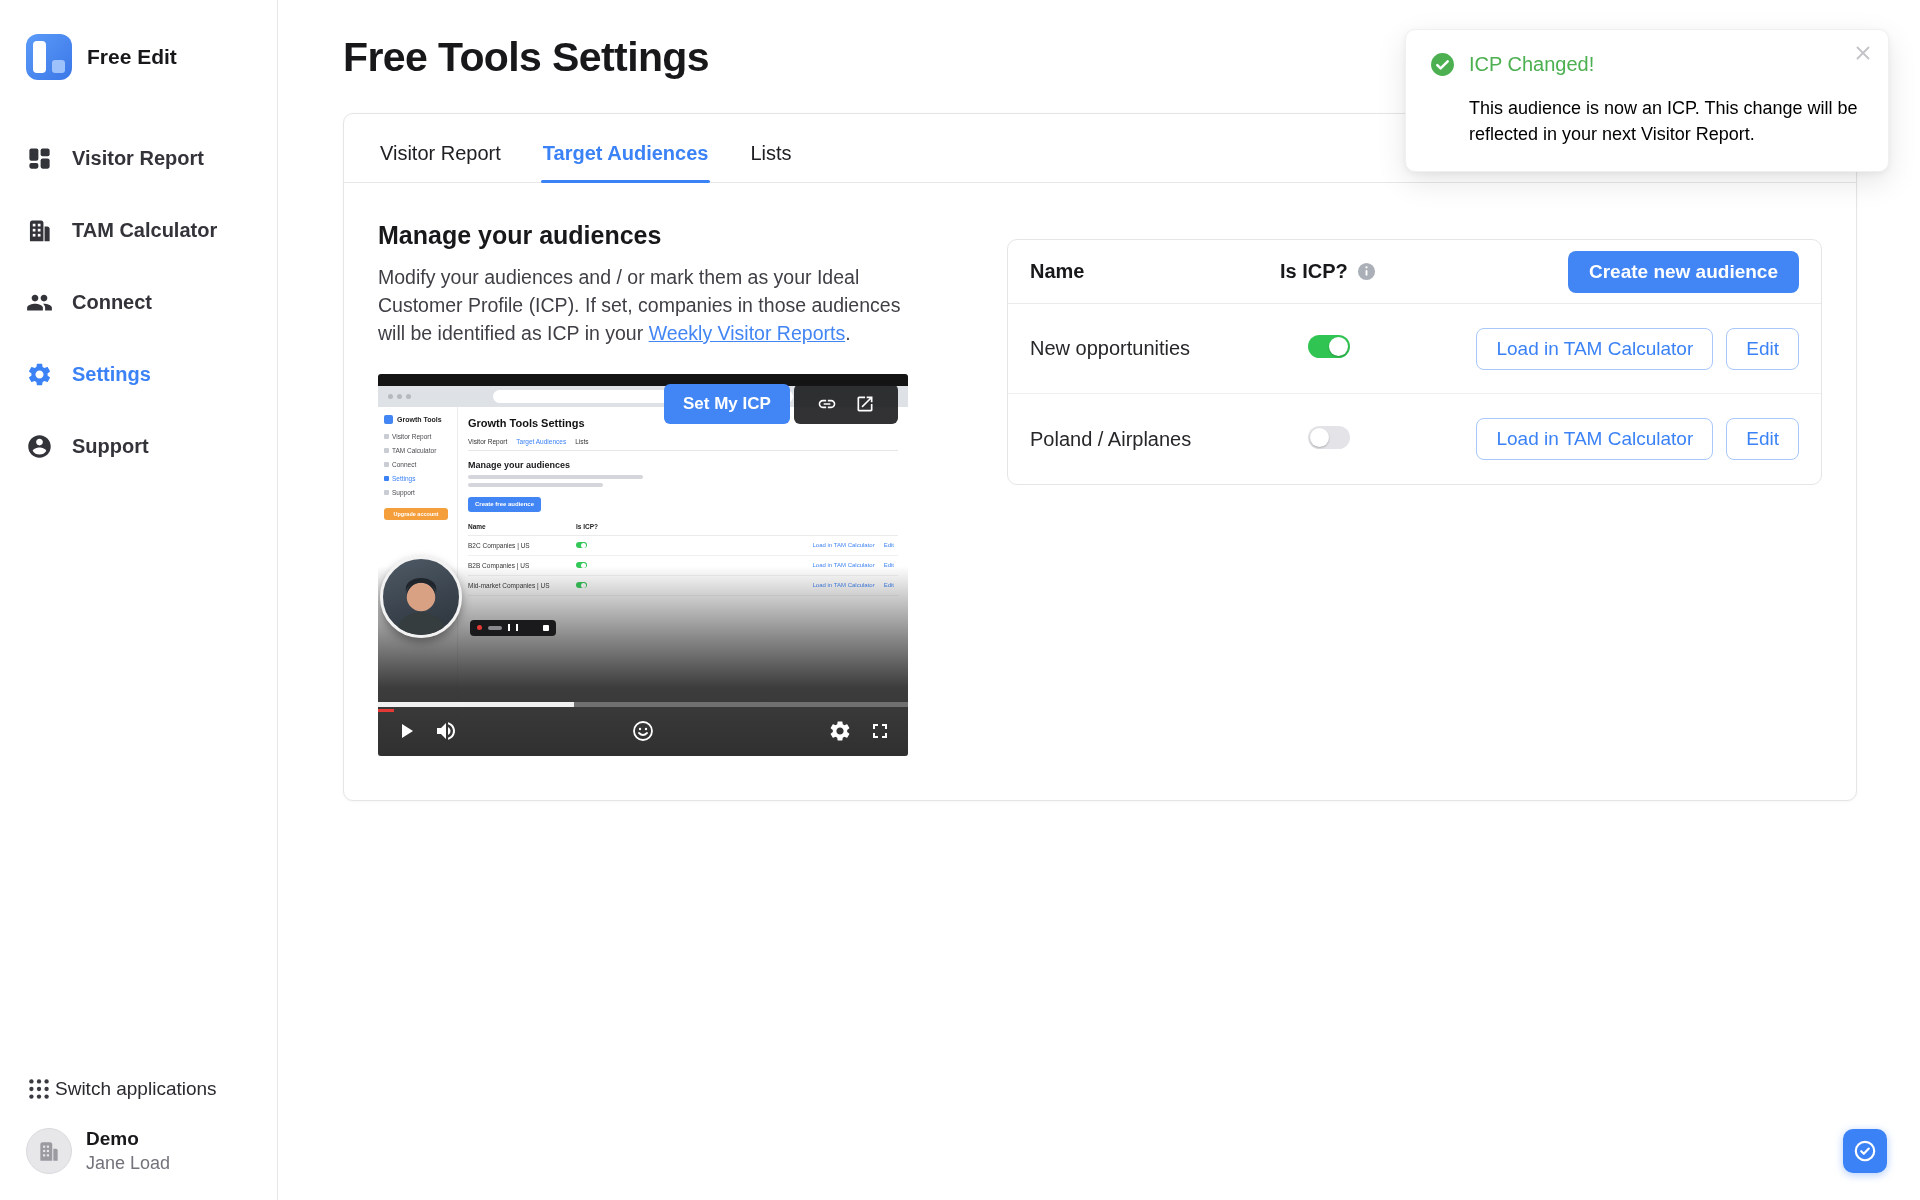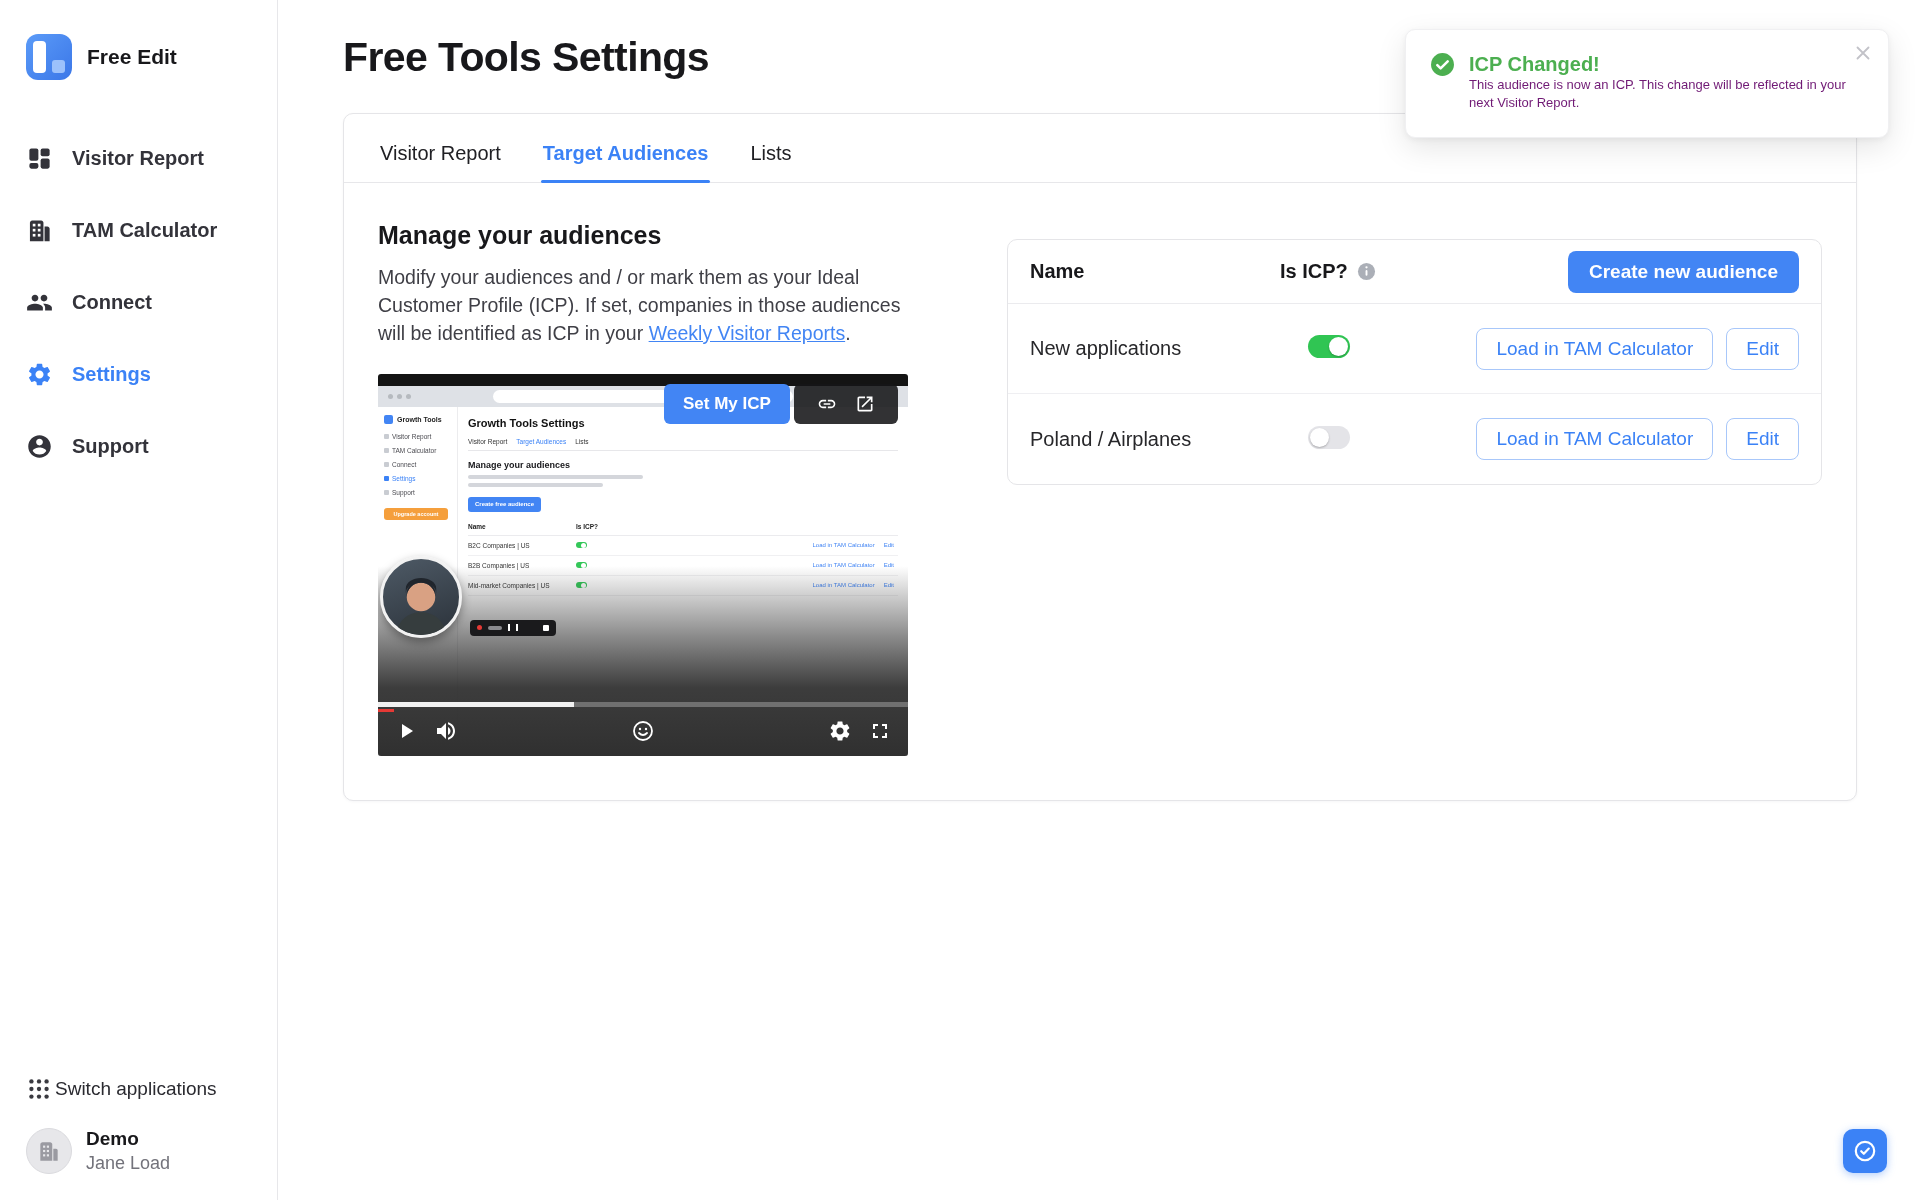--- a/index.html
+++ b/index.html
@@ -149,22 +149,22 @@
   .btn-outline { height:42px; padding:0 19px; background:#fff; border:1px solid #A8C7FA; color:#3B82F6;
     border-radius:8px; font-size:19px; font-weight:500; font-family:inherit; cursor:pointer; }
 
   
   .toast { position:absolute; top:29px; right:31px; width:484px; background:#fff;
     border:1px solid #F0F0F2; border-radius:10px; padding:22px 24px 24px;
     box-shadow:0 10px 30px rgba(0,0,0,0.10), 0 2px 6px rgba(0,0,0,0.05);
     display:flex; gap:14px; z-index:10; }
   .t-icon { width:25px; height:25px; flex:0 0 25px; }
   .t-icon svg { width:25px; height:25px; }
-  .t-title { font-size:20px; font-weight:700; color:#4CAF50; margin-top:1px; }
-  .t-msg { font-size:13px; color:#701a75; line-height:1.42; margin-top:0; width:392px; }
+  .t-title { font-size:20px; font-weight:400; color:#4CAF50; margin-top:1px; }
+  .t-msg { font-size:18px; color:#000000; line-height:1.42; margin-top:20px; width:392px; }
   .t-close { position:absolute; top:12px; right:14px; width:22px; height:22px; cursor:pointer; }
 
   
   .badge { position:absolute; right:33px; bottom:27px; width:44px; height:44px; border-radius:10px;
     background:#3B82F6; display:flex; align-items:center; justify-content:center;
     box-shadow:0 2px 8px rgba(59,130,246,0.4); cursor:pointer; z-index:10; }
   .badge svg { width:26px; height:26px; }
 </style>
 </head>
 <body>
@@ -441,21 +441,21 @@
                     <circle cx="10" cy="10" r="9" fill="#ABAFB7"></circle>
                     <rect x="9" y="8.5" width="2" height="6" rx="1" fill="#fff"></rect>
                     <circle cx="10" cy="5.6" r="1.2" fill="#fff"></circle>
                   </svg>
                 </span>
             </span>
             <button class="create-btn">Create new audience</button>
           </div>
 
           <div class="trow">
-            <span class="cell-name">New applications</span>
+            <span class="cell-name">New opportunities</span>
             <span>
               <span class="toggle on" style="display:inline-block"><span class="knob"></span></span>
             </span>
             <span class="actions">
               <button class="btn-outline">Load in TAM Calculator</button>
               <button class="btn-outline">Edit</button>
             </span>
           </div>
 
           <div class="trow">

